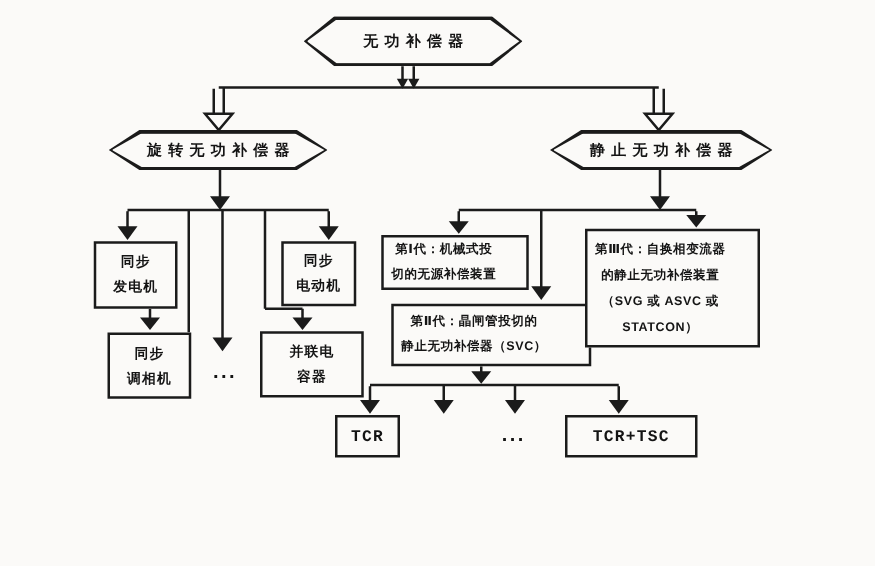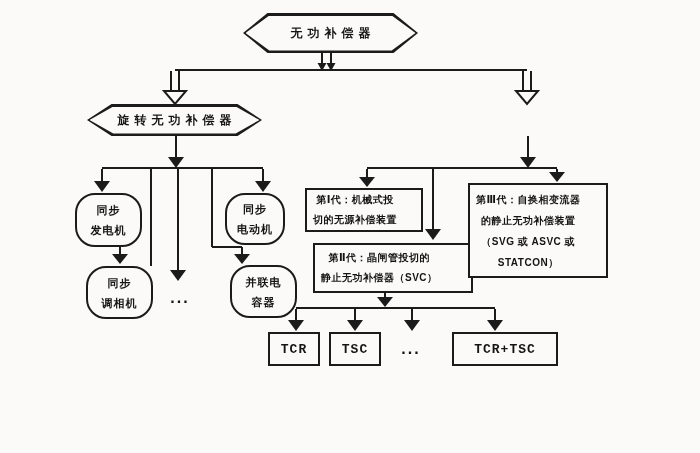--- a/index.html
+++ b/index.html
@@ -9,21 +9,21 @@
   }
   svg.lines{position:absolute;left:0;top:0;width:700px;height:453px;}
   .ln{stroke:#1b1b1b;stroke-width:2;fill:none;}
   .head{fill:#1b1b1b;stroke:none;}
   .head-hollow{fill:#fbfaf8;stroke:#1b1b1b;stroke-width:2;}
   .box{
     position:absolute;border:2px solid #1b1b1b;background:#fbfaf8;box-sizing:border-box;
     display:flex;align-items:center;justify-content:center;text-align:center;
     white-space:pre-line;font-weight:bold;
   }
-  .cn-sm{font-size:11px;line-height:20px;letter-spacing:1px;border-radius:20px;}
+  .cn-sm{font-size:11px;line-height:20px;letter-spacing:1px;}
   .gen{
     font-size:10px;line-height:20px;letter-spacing:0.5px;
     justify-content:flex-start;text-align:center;padding:1px 2px 1px 6px;
   }
   .gen3{line-height:21px;}
   .latin{font-family:"Liberation Mono","DejaVu Sans Mono",monospace;font-size:13px;letter-spacing:1px;}
   .hex{position:absolute;}
   .hex-fill,.hex-bg{
     clip-path:polygon(0% 50%,14% 0%,86% 0%,100% 50%,86% 100%,14% 100%);
   }
@@ -98,48 +98,52 @@
     <div class="hex-bg"></div>
     <span class="hex-label">无功补偿器</span>
   </div>
 
   <div class="hex" style="left:87px;top:104px;width:175px;height:32px">
     <div class="hex-fill"></div>
     <div class="hex-bg"></div>
     <span class="hex-label">旋转无功补偿器</span>
   </div>
 
+  <div class="hex" style="left:440px;top:104px;width:178px;height:32px">
+    <div class="hex-fill"></div>
+    <div class="hex-bg"></div>
+    <span class="hex-label">静止无功补偿器</span>
+  </div>
 
   <div class="box cn-sm" style="left:75px;top:193px;width:67px;height:54px">同步
 发电机</div>
 
   <div class="box cn-sm" style="left:225px;top:193px;width:60px;height:52px">同步
 电动机</div>
 
   <div class="box cn-sm" style="left:86px;top:266px;width:67px;height:53px">同步
 调相机</div>
 
-  <div class="box cn-sm" style="left:230px;top:265px;width:67px;height:53px">并联电
+  <div class="box cn-sm" style="left:208px;top:265px;width:83px;height:53px">并联电
 容器</div>
 
   <div class="dots" style="left:166px;top:289px;width:28px">...</div>
 
   <div class="box gen" style="left:305px;top:188px;width:118px;height:44px">第Ⅰ代：机械式投
 切的无源补偿装置</div>
 
   <div class="box gen" style="left:313px;top:243px;width:160px;height:50px">第Ⅱ代：晶闸管投切的
 静止无功补偿器（SVC）</div>
 
   <div class="box latin" style="left:268px;top:332px;width:52px;height:34px">TCR</div>
 
   <div class="box gen gen3" style="left:468px;top:183px;width:140px;height:95px">第Ⅲ代：自换相变流器
 的静止无功补偿装置
 （SVG 或 ASVC 或
 STATCON）</div>
 
-  <div class="box latin" style="left:329px;top:332px;width:52px;height:34px">TSC</div>
 
   <div class="dots" style="left:396px;top:340px;width:30px">...</div>
 
   <div class="box latin" style="left:452px;top:332px;width:106px;height:34px">TCR+TSC</div>
 
 
 </div>
 
 </body></html>

